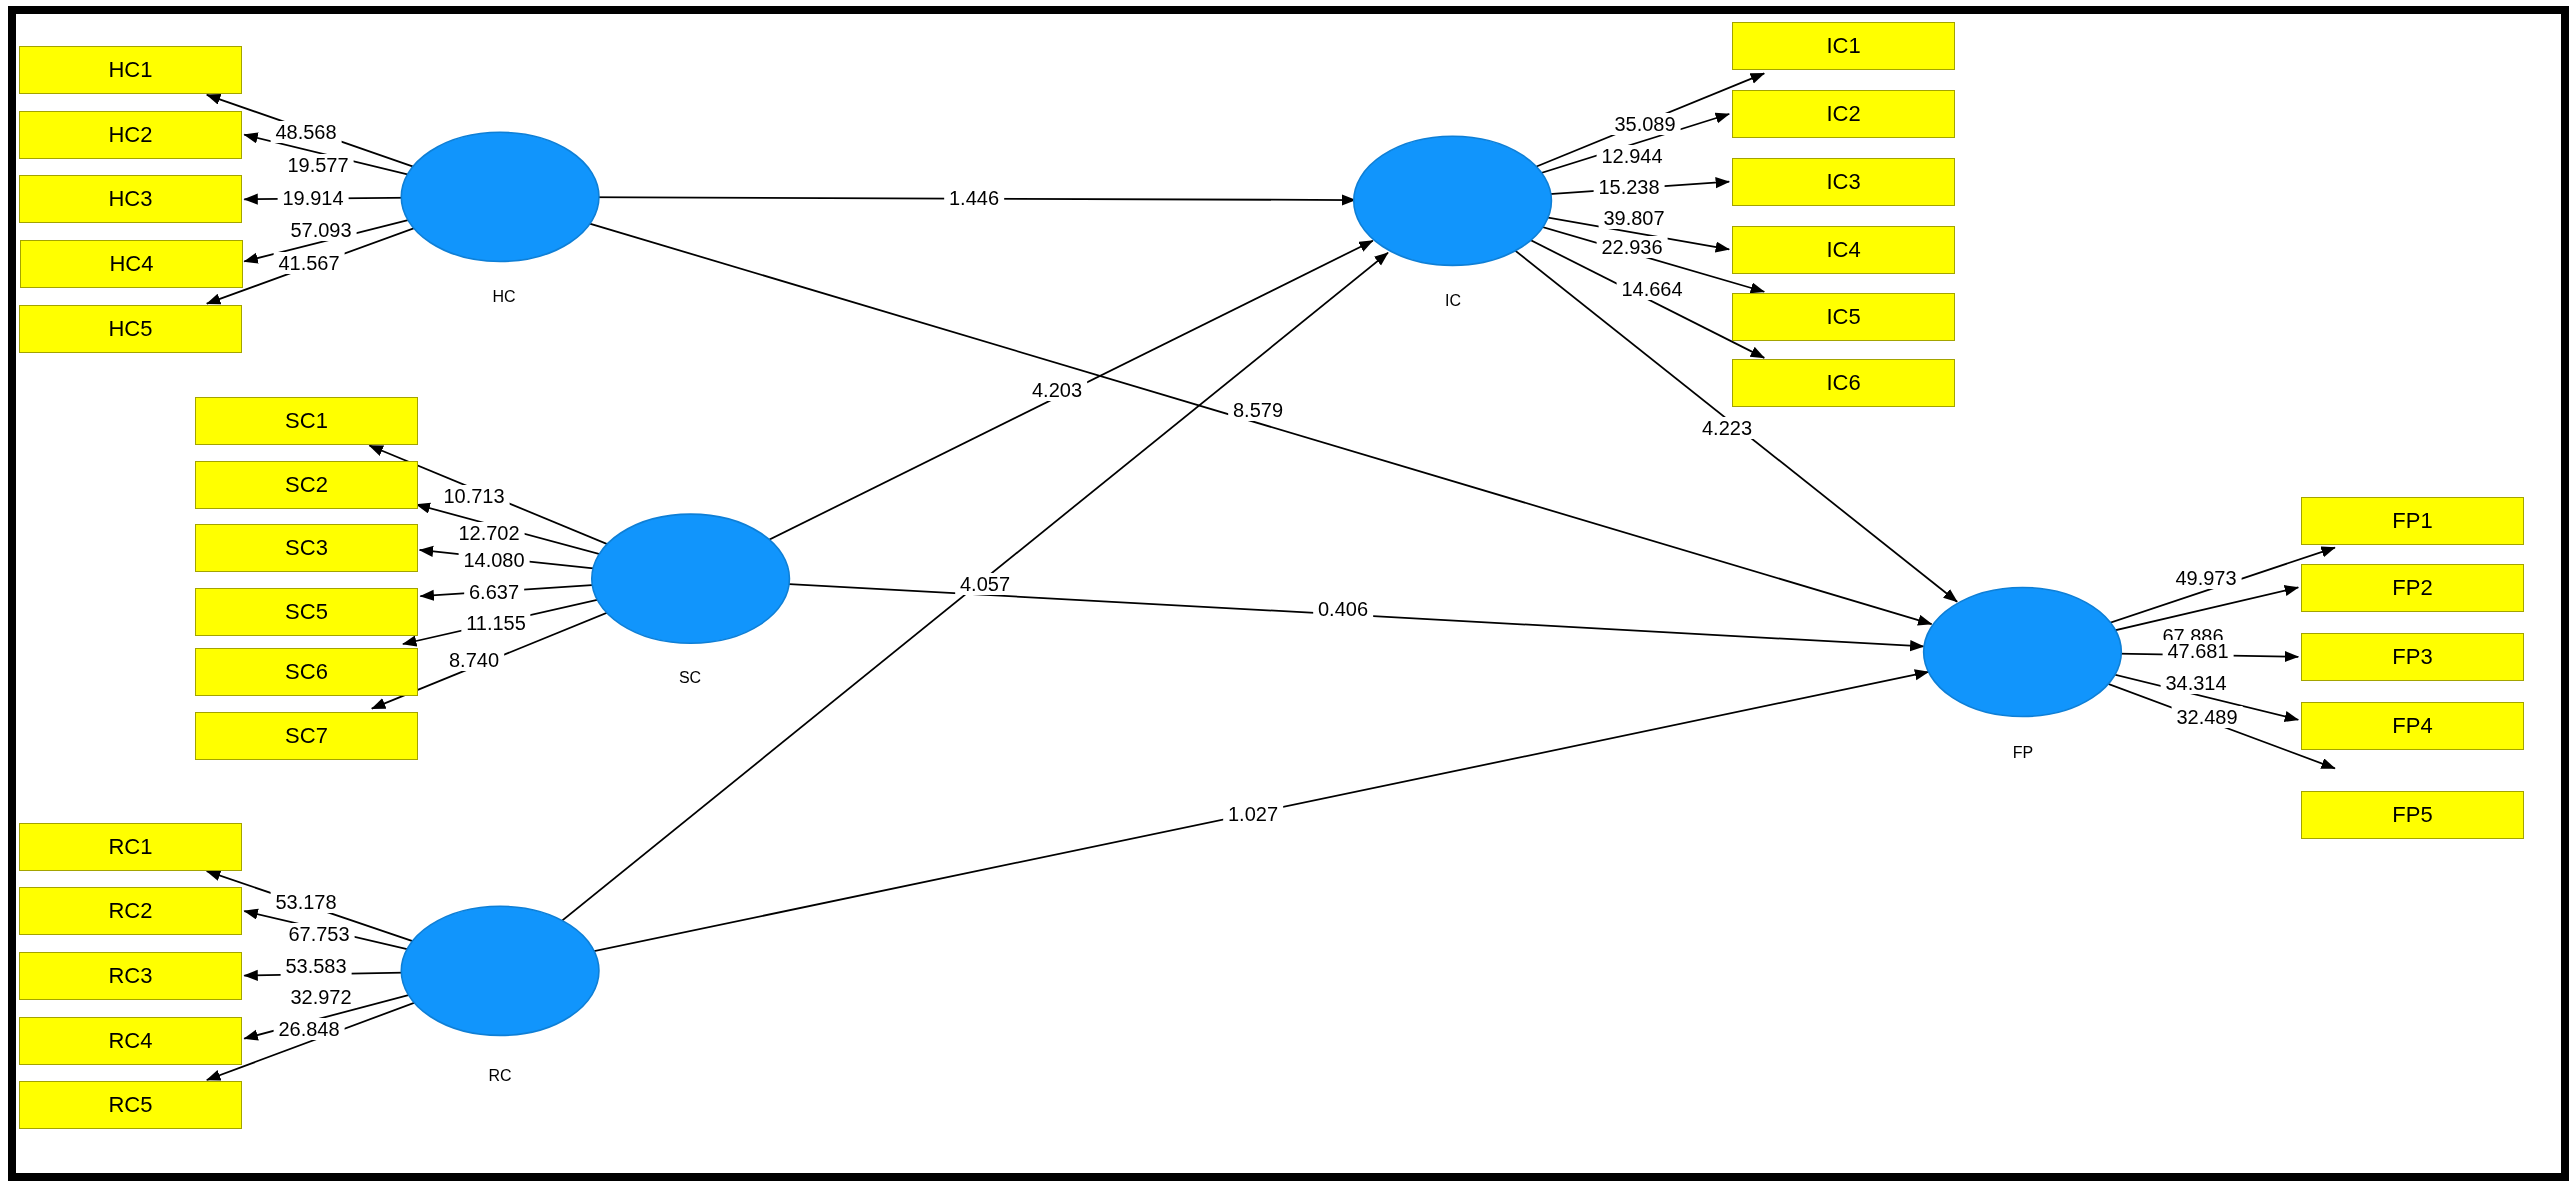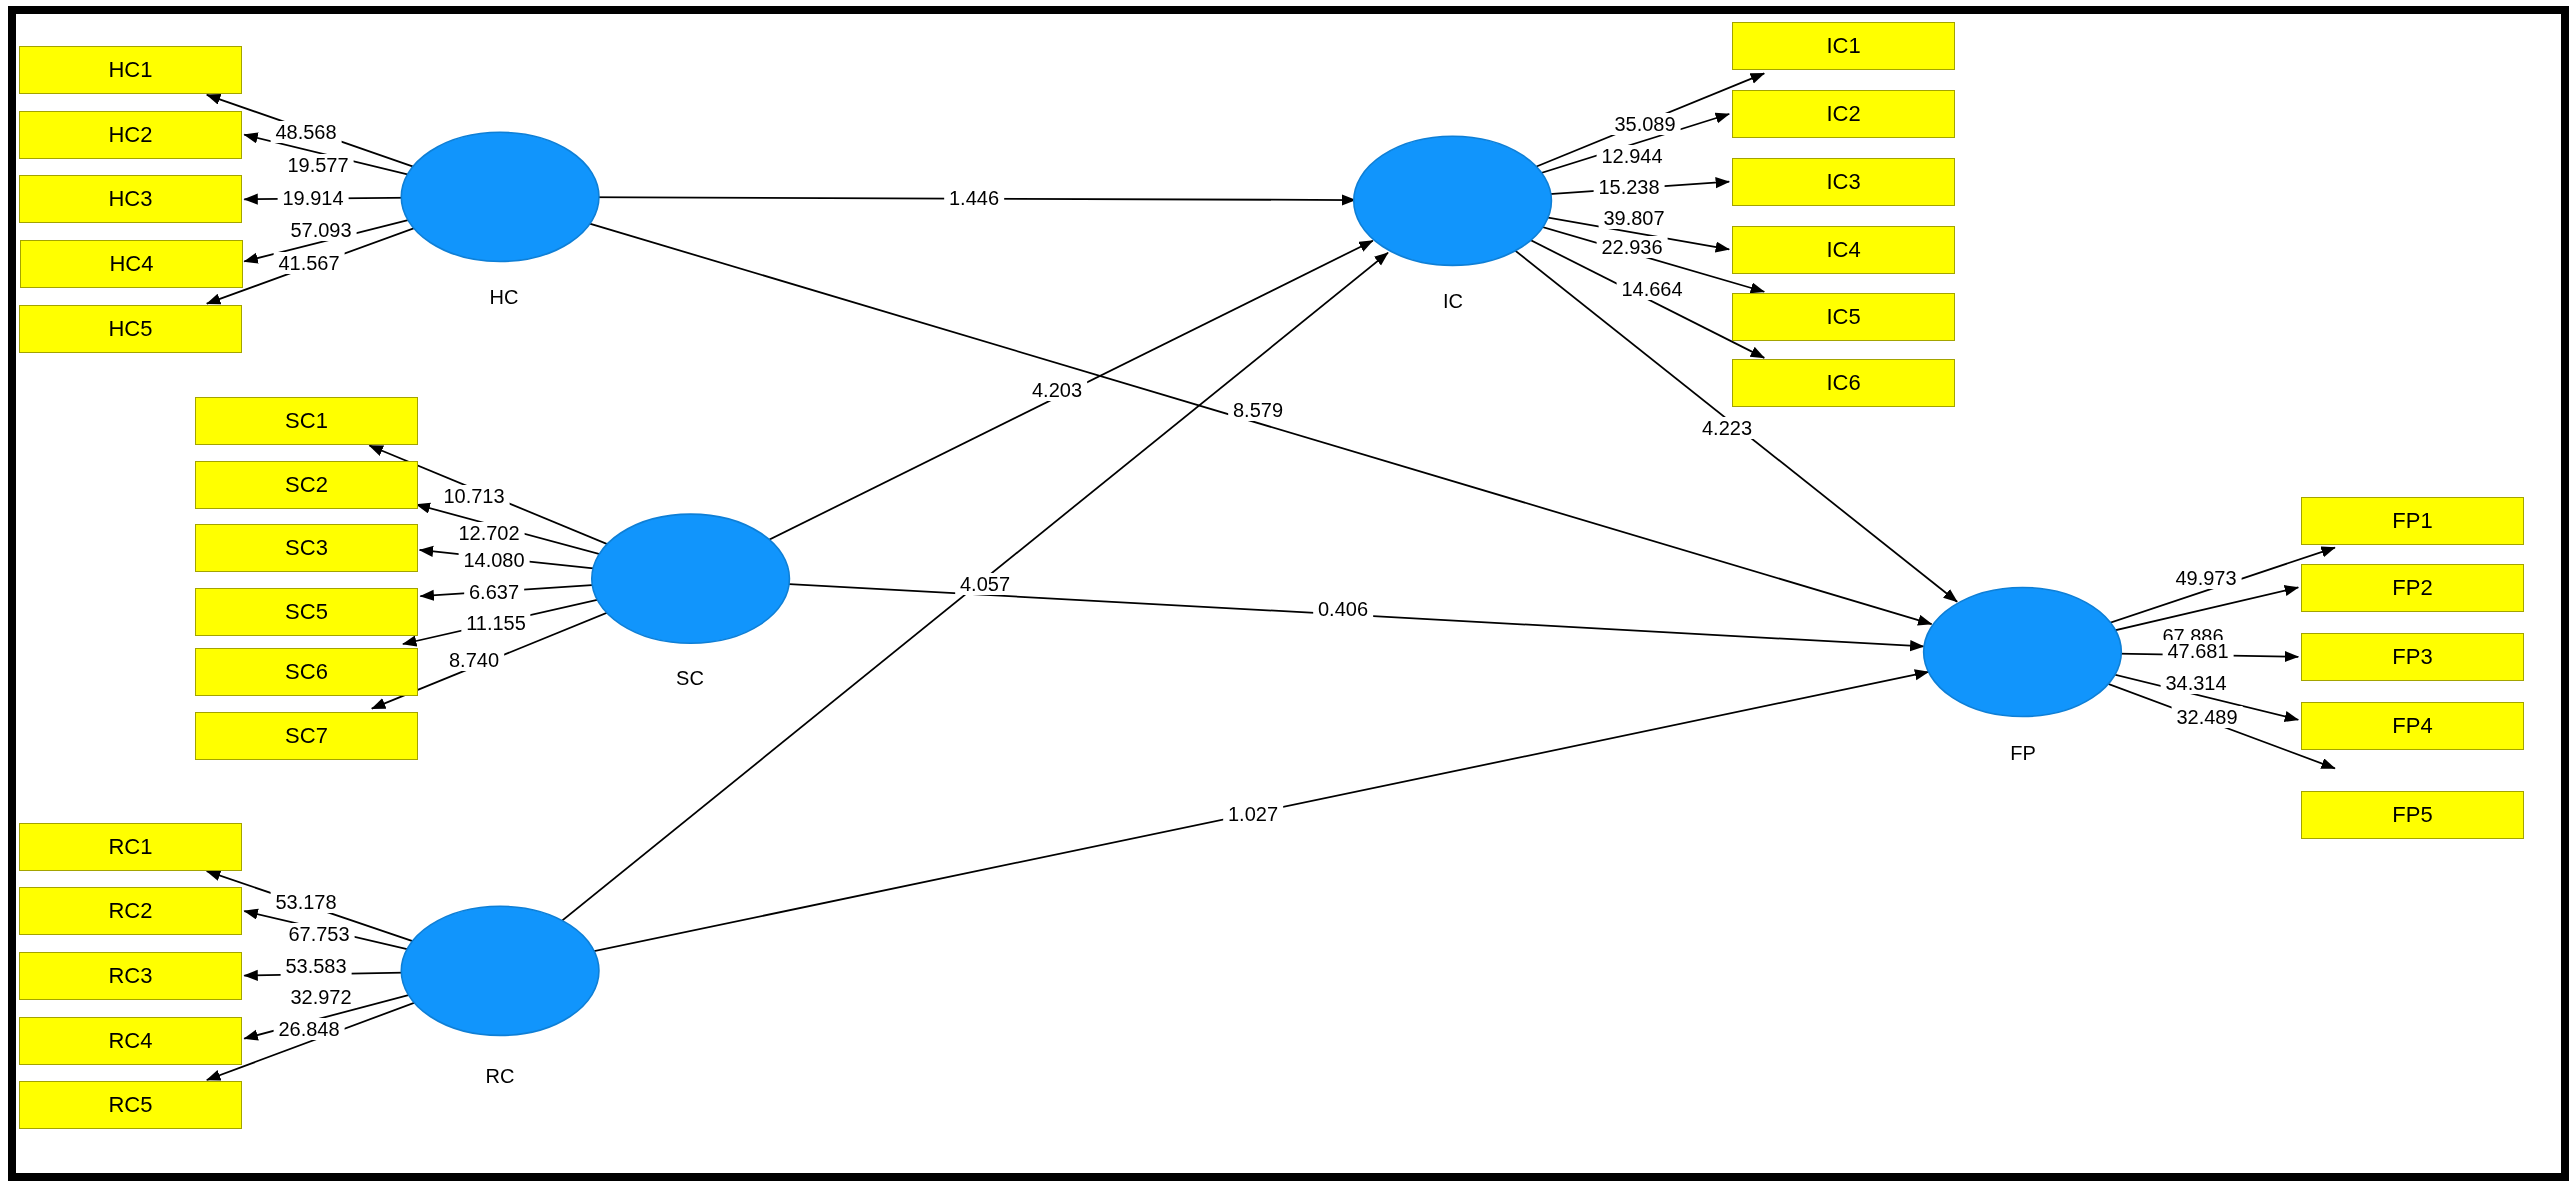--- a/index.html
+++ b/index.html
@@ -8,21 +8,21 @@
   .frame{position:absolute;left:8px;top:6.4px;width:2561px;height:1175px;
          border:8px solid #000;box-sizing:border-box;}
   .layer{position:absolute;left:0;top:0;width:2576px;height:1190px;}
   .layer line{stroke:#000;stroke-width:2.2;}
   .layer ellipse{fill:#1195fc;stroke:#0e7fd6;stroke-width:2;}
   .box{position:absolute;width:223px;height:48px;background:#ffff00;
        border:1.6px solid #a3a300;box-sizing:border-box;display:flex;
        align-items:center;justify-content:center;font-size:22px;color:#000;}
   .num{position:absolute;transform:translate(-50%,-50%);background:#ffffff;
        padding:0 4.8px;font-size:20px;color:#000;white-space:nowrap;line-height:1.1;}
-  .lname{position:absolute;transform:translate(-50%,-50%);font-size:20px;
+  .lname{position:absolute;transform:translate(-50%,-50%);font-size:16px;
          color:#000;white-space:nowrap;}
 </style>
 </head>
 <body>
 
 <div class="canvas">
   <div class="frame"></div>
 
   <svg class="layer" viewBox="0 0 3231 1493">
     <defs>

